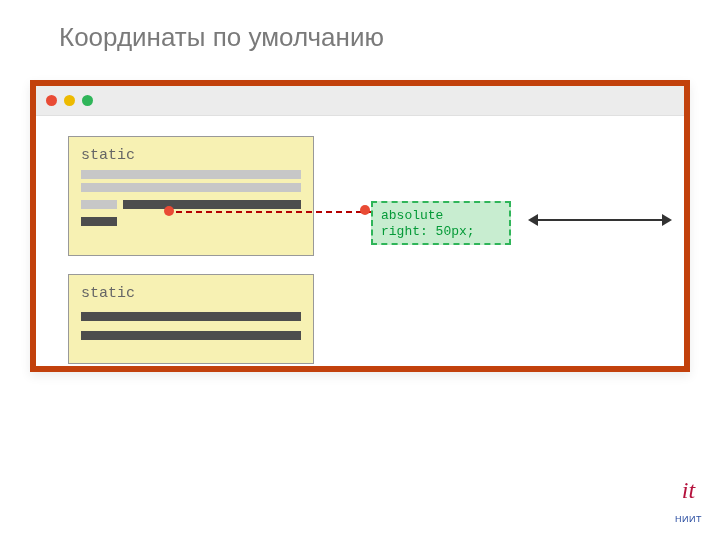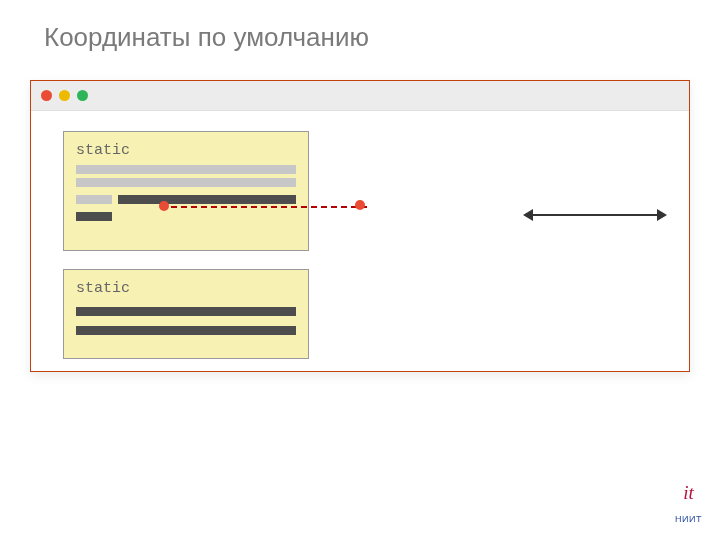--- a/index.html
+++ b/index.html
@@ -7,33 +7,33 @@
     width: 720px;
     height: 540px;
     background: #fff;
     font-family: Arial, Helvetica, sans-serif;
     position: relative;
     overflow: hidden;
   }
   .title {
     position: absolute;
     top: 22px;
-    left: 44px;
+    left: 59px;
     font-size: 26px;
     color: #7a7a7a;
     font-weight: 400;
   }
   .browser {
     position: absolute;
     top: 80px;
     left: 30px;
     width: 660px;
     height: 292px;
     background: #fff;
-    border: 1px solid #c2410c;
+    border: 6px solid #c2410c;
     box-shadow: 0 4px 10px rgba(0,0,0,0.08);
   }
   .browser-bar {
     height: 30px;
     background: #ececec;
     border-bottom: 1px solid #e0e0e0;
     display: flex;
     align-items: center;
     padding-left: 10px;
     gap: 7px;
@@ -117,21 +117,21 @@
 
   .logo {
     position: absolute;
     right: 18px;
     bottom: 16px;
     text-align: center;
   }
   .logo-icon {
     font-family: Georgia, serif;
     font-style: italic;
-    font-size: 19px;
+    font-size: 24px;
     color: #b5123d;
     line-height: 1;
   }
   .logo-text {
     font-size: 9px;
     color: #2a4da0;
     letter-spacing: 0.5px;
     margin-top: 12px;
   }
 </style>
@@ -162,20 +162,24 @@
     <div class="block block2">
       <div class="block-label">static</div>
       <div class="bar dark" style="width:100%;margin-top:10px;"></div>
       <div class="bar dark" style="width:100%;margin-top:10px;"></div>
     </div>
 
     <div class="conn-line"></div>
     <div class="conn-dot d1"></div>
     <div class="conn-dot d2"></div>
 
+    <div class="absolute-box">
+      <div>absolute</div>
+      <div>right: 50px;</div>
+    </div>
 
     <div class="arrow"></div>
 
   </div>
 </div>
 
 <div class="logo">
   <div class="logo-icon">it</div>
   <div class="logo-text">НИИТ</div>
 </div>

